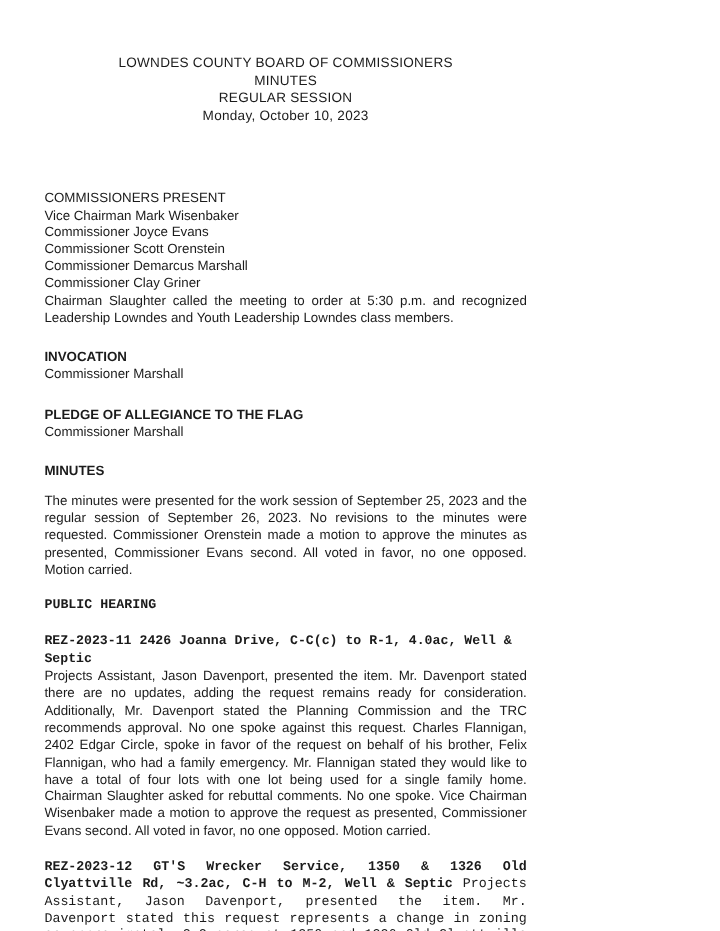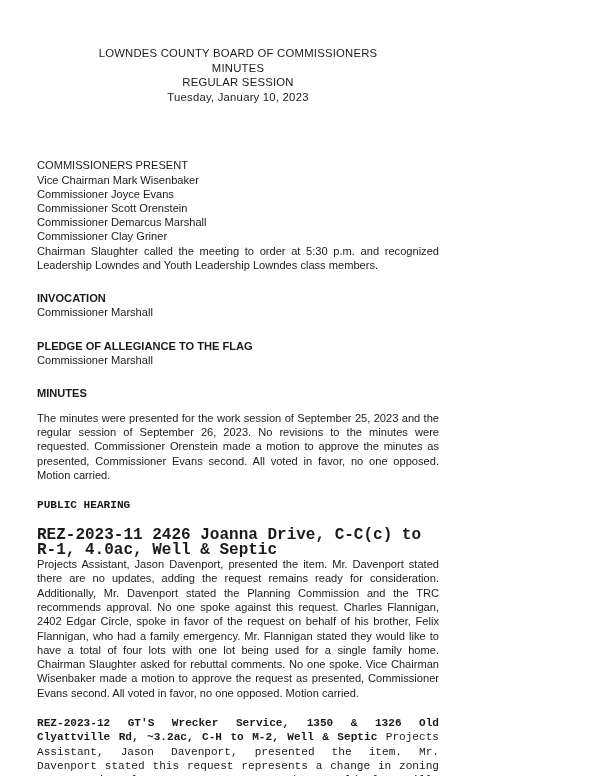--- a/index.html
+++ b/index.html
@@ -62,21 +62,21 @@
   .sub-line {
     font-size: 11.1px;
     line-height: 14.3px;
   }
 
   .section-gap-lg { margin-top: 19px; }
   .section-gap-md { margin-top: 16px; font-family: Liberation Mono, monospace; }
   .section-gap-sm { margin-top: 10px; }
 
   .item-heading {
-    font-size: 16px;
+    font-size: 11px;
     line-height: 14.3px;
     font-weight: bold;
   }
 
   .run-in {
     font-weight: bold;
   }
 
   .last-clipped {
     
@@ -84,21 +84,21 @@
 </style>
 </head>
 <body>
 
 <div class="page">
 
   <div class="title-block">
     <div class="title-line">LOWNDES COUNTY BOARD OF COMMISSIONERS</div>
     <div class="title-line">MINUTES</div>
     <div class="title-line">REGULAR SESSION</div>
-    <div class="title-line">Tuesday, January 10, 2023</div>
+    <div class="title-line">Monday, October 10, 2023</div>
   </div>
 
   <div class="attendee-block">
     <div class="attendee-line">COMMISSIONERS PRESENT</div>
     <div class="attendee-line">Vice Chairman Mark Wisenbaker</div>
     <div class="attendee-line">Commissioner Joyce Evans</div>
     <div class="attendee-line">Commissioner Scott Orenstein</div>
     <div class="attendee-line">Commissioner Demarcus Marshall</div>
     <div class="attendee-line">Commissioner Clay Griner</div>
   </div>

